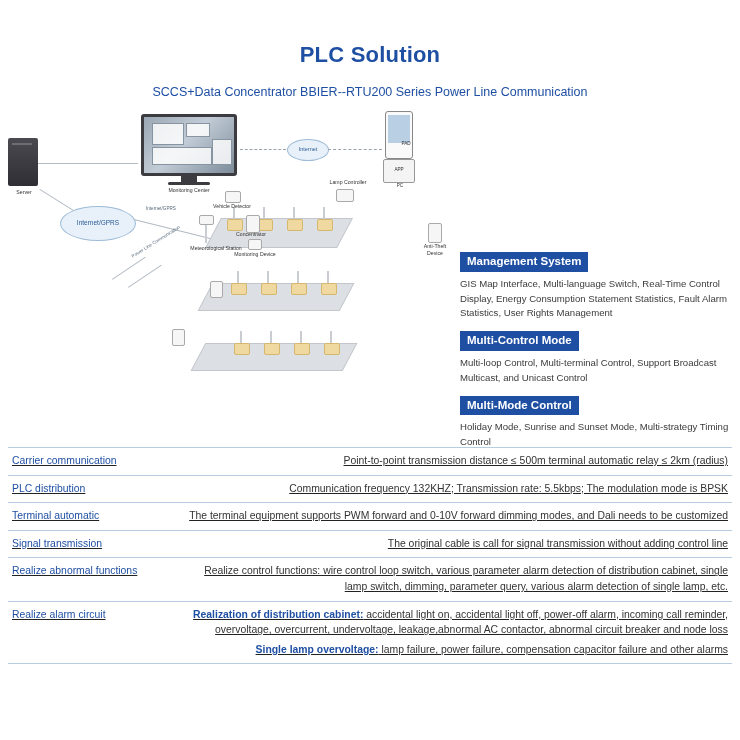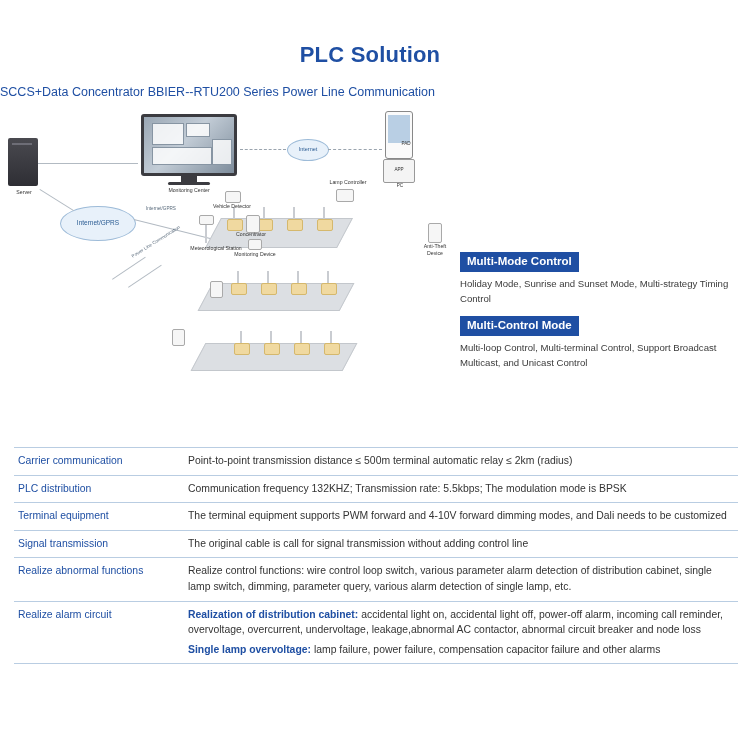--- a/index.html
+++ b/index.html
@@ -22,20 +22,21 @@
   
   .title {
     text-align: center;
     color: #1f4fa3;
     font-size: 22px;
     font-weight: bold;
     margin-top: 42px;
     letter-spacing: .2px;
   }
   .subtitle {
+    text-align: center;
     color: #1f4fa3;
     font-size: 12.5px;
     margin-top: 17px;
     font-weight: normal;
   }
   
   .diagram {
     position: relative;
     width: 740px;
     height: 290px;
@@ -219,42 +220,44 @@
   .feature-body {
     font-size: 9.6px;
     color: #3b3b3b;
     line-height: 1.55;
     margin-top: 5px;
     padding-right: 2px;
   }
   
   .spec {
     position: absolute;
-    left: 14px;
+    left: 8px;
     top: 405px;
     width: 724px;
     border-collapse: collapse;
+    text-decoration: underline;
   }
   .spec tr {
     border-bottom: 1px solid #b9cde2;
   }
   .spec td {
     vertical-align: top;
     padding: 5px 4px 6px 4px;
     font-size: 10.4px;
     line-height: 1.5;
   }
   .spec td.k {
     width: 158px;
     color: #1f4fa3;
     white-space: nowrap;
   }
   .spec td.v {
     color: #333333;
     padding-left: 8px;
+    text-align: right;
   }
   .spec td.v b {
     color: #1f4fa3;
     font-weight: bold;
     margin-top: 23px;
   }
   .spec .sep-top { border-top: 1px solid #b9cde2; }
 </style>
 </head>
 <body>
@@ -353,48 +356,52 @@
     <div class="pole" style="left:300px; top:220px; width:1.5px; height:16px;"></div>
     <div class="pole" style="left:330px; top:220px; width:1.5px; height:16px;"></div>
     <div class="lampbox" style="left:234px; top:232px; width:14px; height:10px;"></div>
     <div class="lampbox" style="left:264px; top:232px; width:14px; height:10px;"></div>
     <div class="lampbox" style="left:294px; top:232px; width:14px; height:10px;"></div>
     <div class="lampbox" style="left:324px; top:232px; width:14px; height:10px;"></div>
     <div class="smallbox" style="left:172px; top:218px; width:11px; height:15px;"></div>
 
     <div class="features">
 
-
+      <div class="feature">
+        <div class="feature-head">Management System</div>
+        <div class="feature-body">GIS Map Interface, Multi-language Switch, Real-Time Control Display, Energy Consumption Statement Statistics, Fault Alarm Statistics, User Rights Management</div>
+      </div>
+
+
+      <div class="feature">
+        <div class="feature-head">Multi-Control Mode</div>
+        <div class="feature-body">Multi-loop Control, Multi-terminal Control, Support Broadcast Multicast, and Unicast Control</div>
+      </div>
 
       <div class="feature">
         <div class="feature-head">Multi-Mode Control</div>
         <div class="feature-body">Holiday Mode, Sunrise and Sunset Mode, Multi-strategy Timing Control</div>
-      </div>
-
-      <div class="feature">
-        <div class="feature-head">Multi-Control Mode</div>
-        <div class="feature-body">Multi-loop Control, Multi-terminal Control, Support Broadcast Multicast, and Unicast Control</div>
       </div>
 
     </div>
   </div>
 
   <table class="spec">
     <tbody>
         <tr class="sep-top">
       <td class="k">Carrier communication</td>
       <td class="v">Point-to-point transmission distance ≤ 500m terminal automatic relay ≤ 2km (radius)</td>
     </tr>
     <tr>
       <td class="k">PLC distribution</td>
       <td class="v">Communication frequency 132KHZ; Transmission rate: 5.5kbps; The modulation mode is BPSK</td>
     </tr>
     <tr>
-      <td class="k">Terminal equipment</td>
-      <td class="v">The terminal equipment supports PWM forward and 4-10V forward dimming modes, and Dali needs to be customized</td>
+      <td class="k">Terminal automatic</td>
+      <td class="v">The terminal equipment supports PWM forward and 0-10V forward dimming modes, and Dali needs to be customized</td>
     </tr>
     <tr>
       <td class="k">Signal transmission</td>
       <td class="v">The original cable is call for signal transmission without adding control line</td>
     </tr>
     <tr>
       <td class="k">Realize abnormal functions</td>
       <td class="v">Realize control functions: wire control loop switch, various parameter alarm detection of distribution cabinet, single lamp switch, dimming, parameter query, various alarm detection of single lamp, etc.</td>
     </tr>
     <tr>

